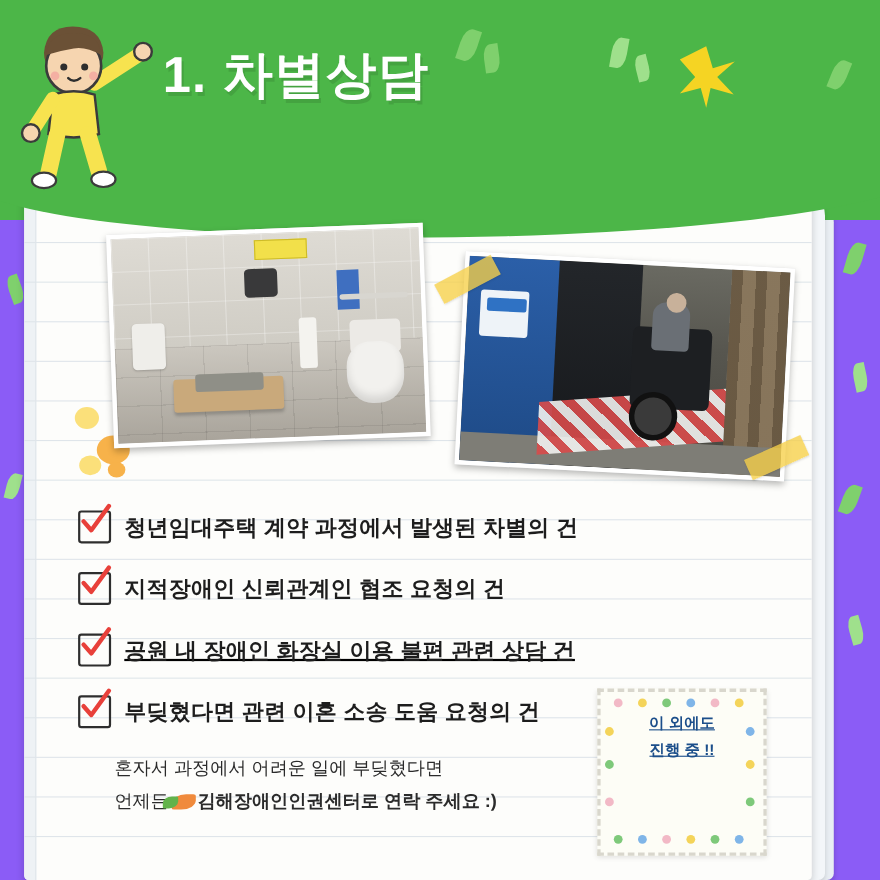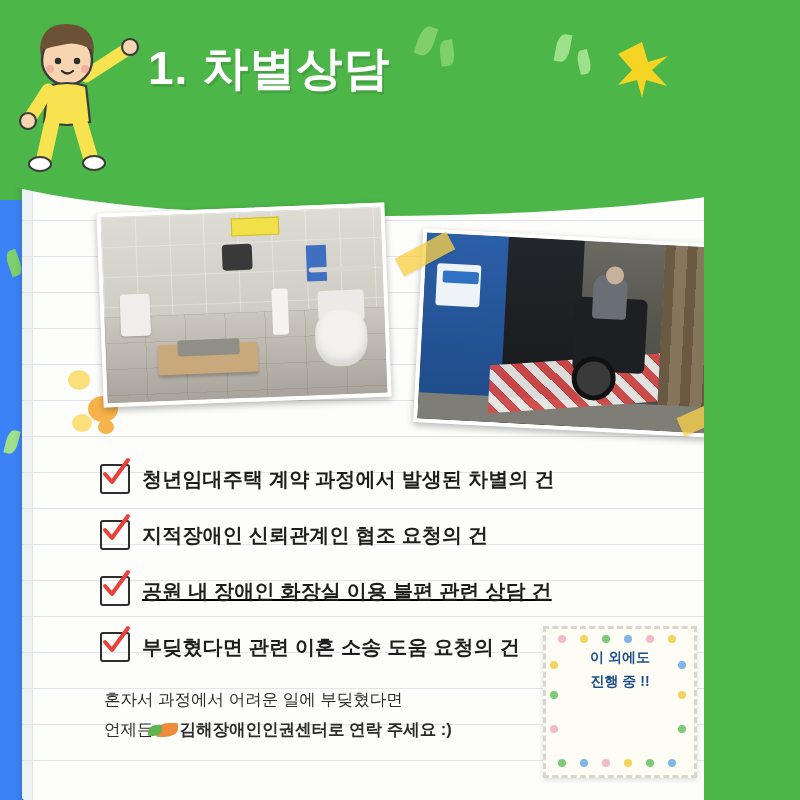--- a/index.html
+++ b/index.html
@@ -8,23 +8,23 @@
   }
   body {
     width: 800px;
     height: 800px;
     overflow: hidden;
     font-family: "Liberation Sans", sans-serif;
     background: #4cb648;
   }
   .card {
     position: relative;
-    width: 704px;
+    width: 800px;
     height: 800px;
-    background: #3b82f6;
+    background: #8b5cf6;
     overflow: hidden;
   }
 
   
   .header-band {
     position: absolute;
     left: 0; top: 0;
     width: 800px; height: 200px;
     background: #4cb648;
     z-index: 2;
@@ -273,21 +273,21 @@
     position: absolute;
     left: 0; top: 0;
     width: 716px;
     z-index: 9;
   }
   .check-row {
     position: absolute;
     display: flex;
     align-items: center;
     gap: 12px;
-    left: 100px;
+    left: 71px;
     text-align: center;
   }
   .checkbox {
     position: relative;
     width: 26px; height: 26px;
     border: 2.5px solid #2e2e2e;
     border-radius: 3px;
     flex: 0 0 auto;
   }
   .checkbox .tick {
@@ -344,20 +344,21 @@
   }
   .sticky-inner {
     position: absolute;
     left: 8px; top: 16px;
     width: 132px;
     text-align: center;
     color: #1b4e8a;
     font-size: 14px;
     line-height: 24px;
     font-weight: bold;
+    text-decoration: underline;
   }
   .sticky-dots {
     position: absolute;
     inset: 0;
     pointer-events: none;
   }
   .sdot {
     position: absolute;
     width: 8px; height: 8px;
     border-radius: 50%;

